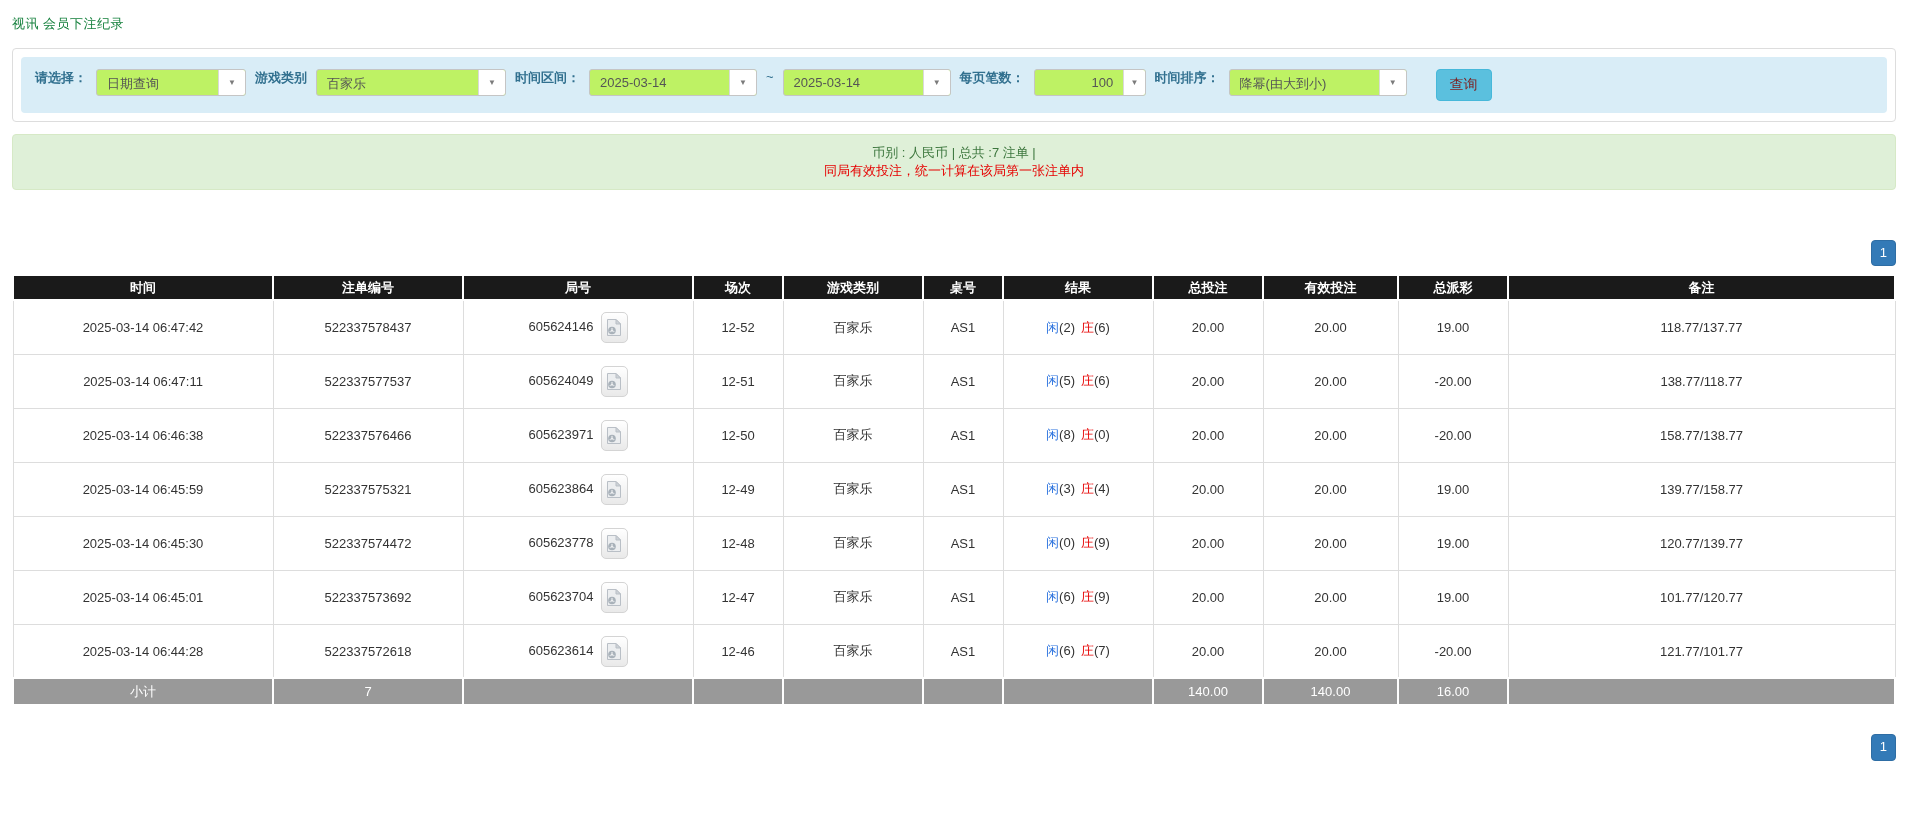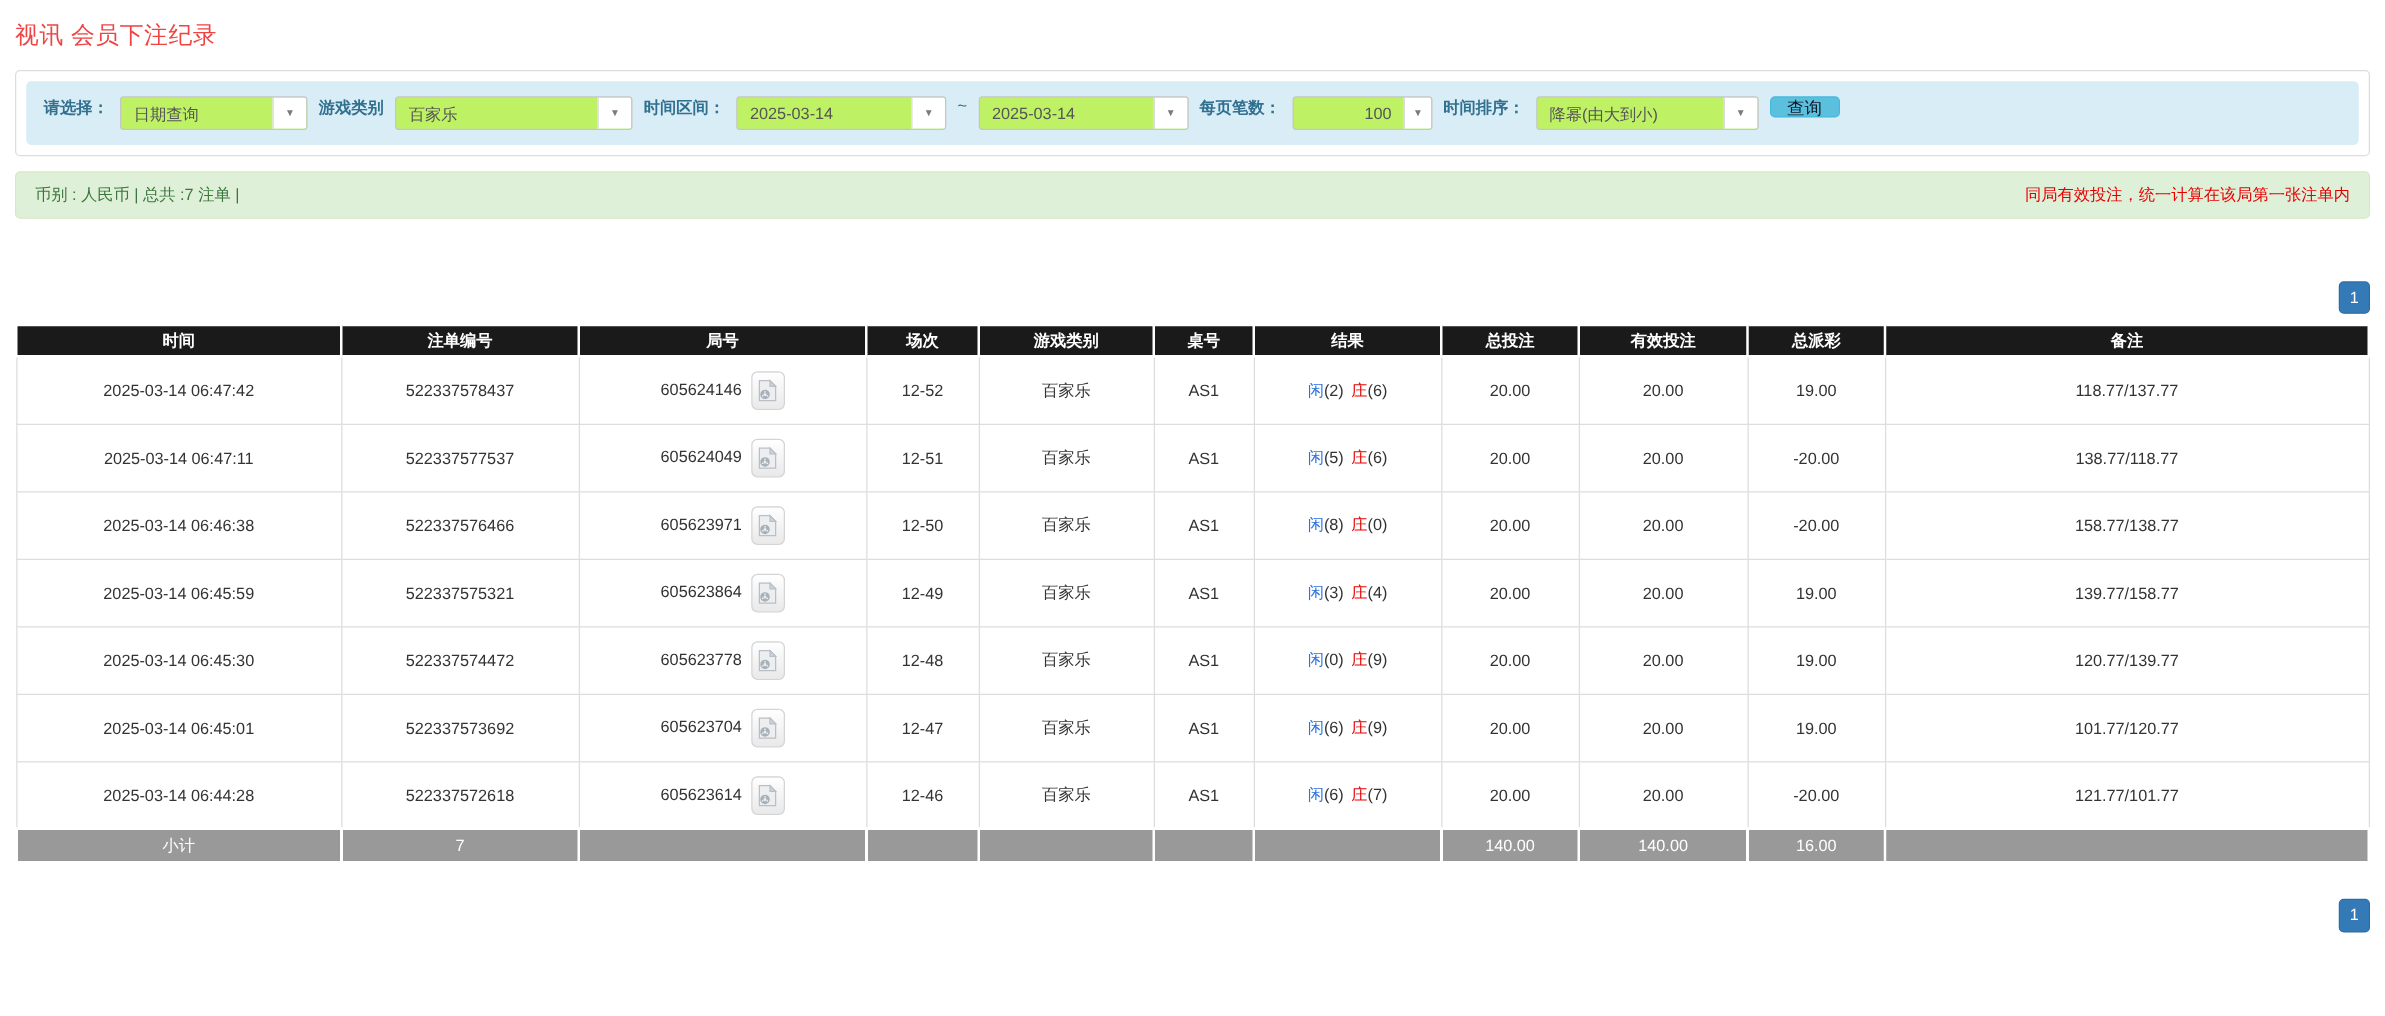--- a/index.html
+++ b/index.html
@@ -4,21 +4,21 @@
 <style>
   * { box-sizing: border-box; }
   html, body { margin: 0; background: #fff; }
   body {
     width: 1908px; min-height: 813px;
     padding: 12px 12px 16px;
     font-family: "Liberation Sans", sans-serif;
     color: #333;
   }
   .page-title {
-    font-size: 19px; font-weight: 400; color: #ef4444;
+    font-size: 13px; font-weight: 400; color: #15803d;
     margin: 3px 0 15px 0; letter-spacing: 0.5px;
   }
 
   
   .filter-outer {
     border: 1px solid #ddd; border-radius: 4px;
     padding: 8px; margin-bottom: 12px; background: #fff;
   }
   .filter-bar {
     background: var(--filter-bg, #d9edf7);
@@ -41,34 +41,35 @@
     margin-left: auto; width: 27px; border-left: 1px solid #d9d9d9;
     display: flex; align-items: center; justify-content: center;
     color: #7b7b7b; font-size: 8px; background: #fff;
   }
   .w-select1 { width: 150px; }
   .w-game    { width: 190px; }
   .w-date    { width: 168px; }
   .w-size    { width: 112px; padding-left: 47px; }
   .w-sort    { width: 178px; }
   .btn-query {
-    background: var(--query-btn, #5bc0de); color: #0f172a;
+    background: var(--query-btn, #5bc0de); color: #7f1d1d;
     border: 1px solid #46b8da; border-radius: 4px;
-    font-size: 14px; height: 17px; padding: 0 13px;
-    cursor: pointer; margin-left: 0;
+    font-size: 14px; height: 32px; padding: 0 13px;
+    cursor: pointer; margin-left: 20px;
     font-family: "Liberation Sans", sans-serif;
   }
 
   
   .summary-bar {
     background: var(--summary-bg, #dff0d8);
     border: 1px solid #d6e9c6; border-radius: 4px;
     padding: 9px 15px;
-    display: flex; justify-content: space-between; align-items: center;
+    display: flex; justify-content: center; align-items: center;
     font-size: 13px;
+    flex-direction: column;
   }
   .summary-left  { color: var(--summary-text, #3c763d); }
   .summary-right { color: var(--notice-red, #e60000); }
 
   
   .pager-row { display: flex; justify-content: flex-end; margin-top: 50px; margin-bottom: 8px; }
   .pager-row.bottom { margin-top: 28px; margin-bottom: 0; }
   .page-btn {
     background: var(--pager-blue, #337ab7); color: #fff;
     border: 1px solid #2e6da4; border-radius: 4px;

